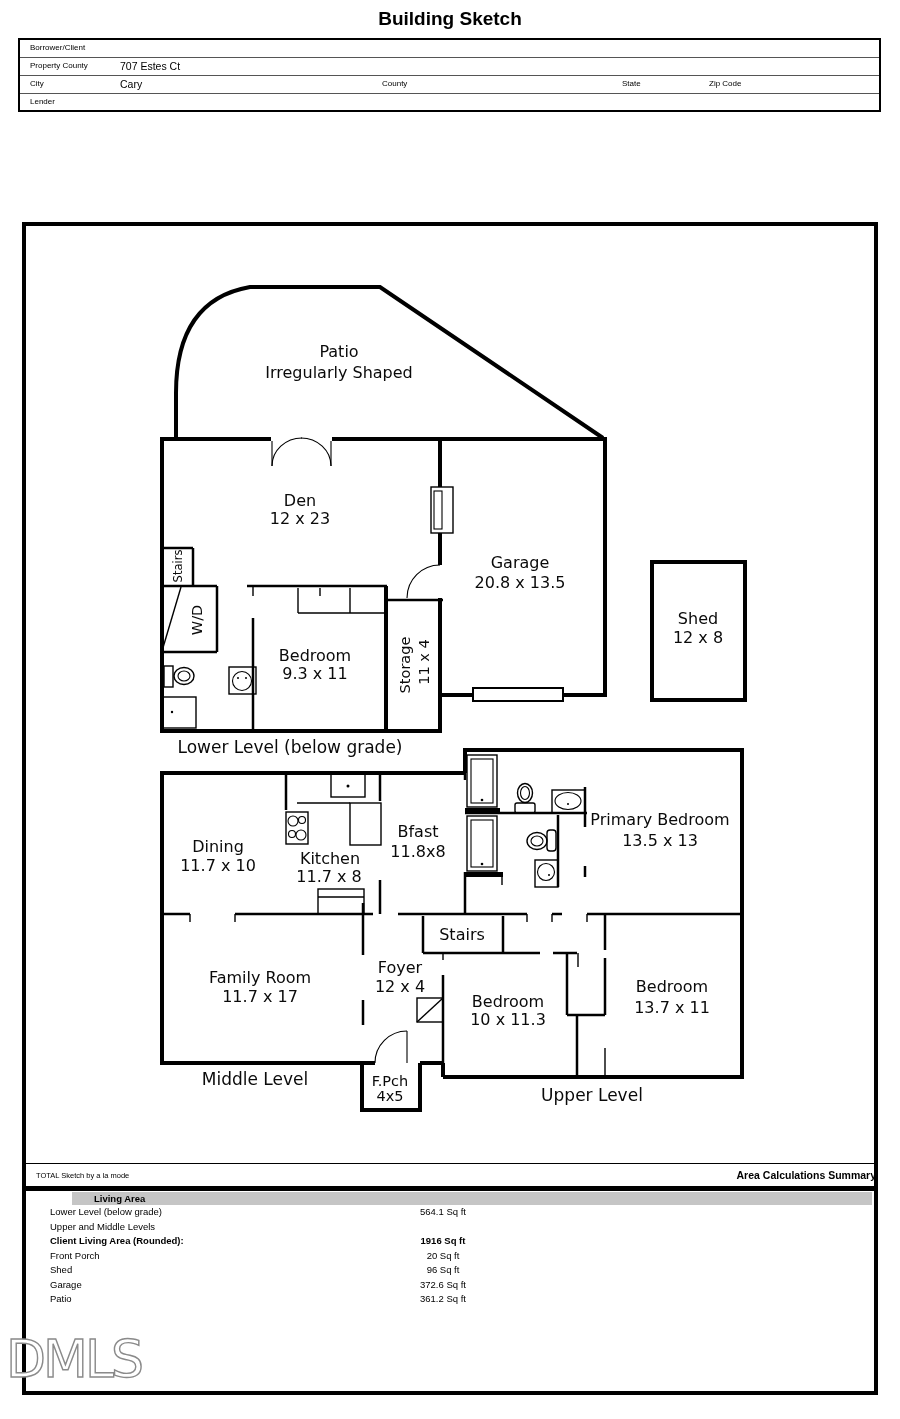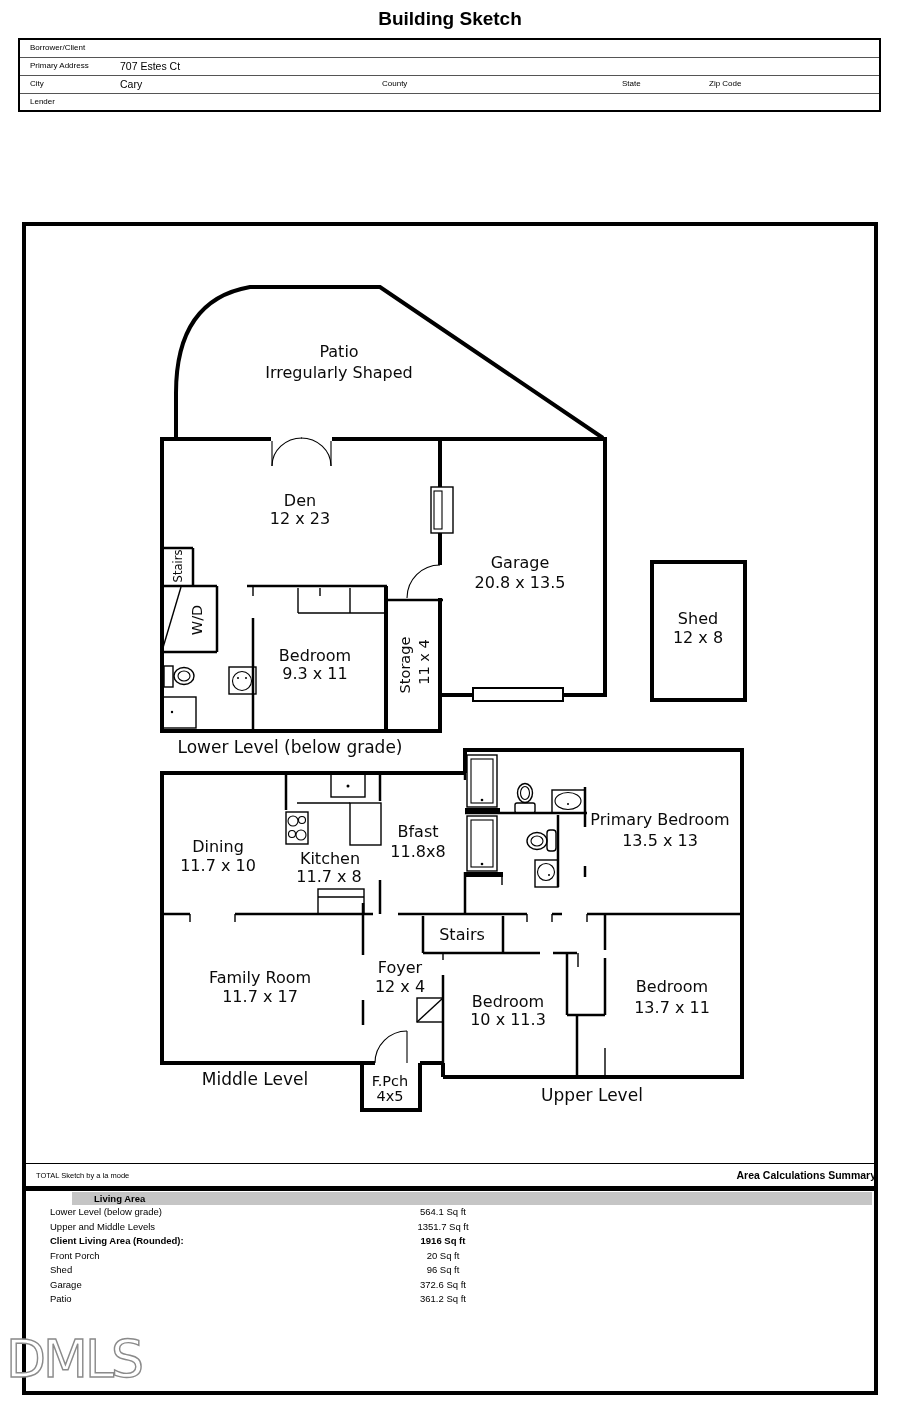--- a/index.html
+++ b/index.html
@@ -44,21 +44,21 @@
 <body>
 <div class="sheet">
 
 <div class="title">Building Sketch</div>
 
 <div class="hdr">
   <div class="hdr-row">
     <span class="hlabel" style="left:10px">Borrower/Client</span>
   </div>
   <div class="hdr-row">
-    <span class="hlabel" style="left:10px">Primary Address</span>
+    <span class="hlabel" style="left:10px">Property County</span>
     <span class="hvalue" style="left:100px">707 Estes Ct</span>
   </div>
   <div class="hdr-row">
     <span class="hlabel" style="left:10px">City</span>
     <span class="hvalue" style="left:100px">Cary</span>
     <span class="hlabel" style="left:362px">County</span>
     <span class="hlabel" style="left:602px">State</span>
     <span class="hlabel" style="left:689px">Zip Code</span>
   </div>
   <div class="hdr-row">
@@ -299,21 +299,20 @@
 </div>
 <div class="sum-bar"></div>
 <div class="sum-table">
   <div class="band">Living Area</div>
   <div class="srow">
     <span class="lab">Lower Level (below grade)</span>
     <span class="val">564.1 Sq ft</span>
   </div>
   <div class="srow">
     <span class="lab">Upper and Middle Levels</span>
-    <span class="val">1351.7 Sq ft</span>
   </div>
   <div class="srow bold">
     <span class="lab">Client Living Area (Rounded):</span>
     <span class="val">1916 Sq ft</span>
   </div>
   <div class="srow">
     <span class="lab">Front Porch</span>
     <span class="val">20 Sq ft</span>
   </div>
   <div class="srow">

